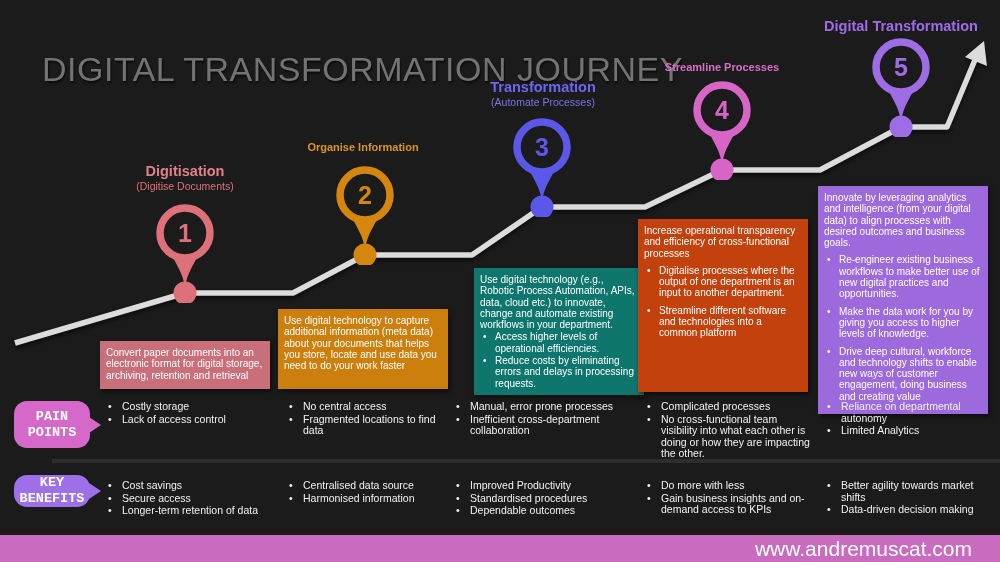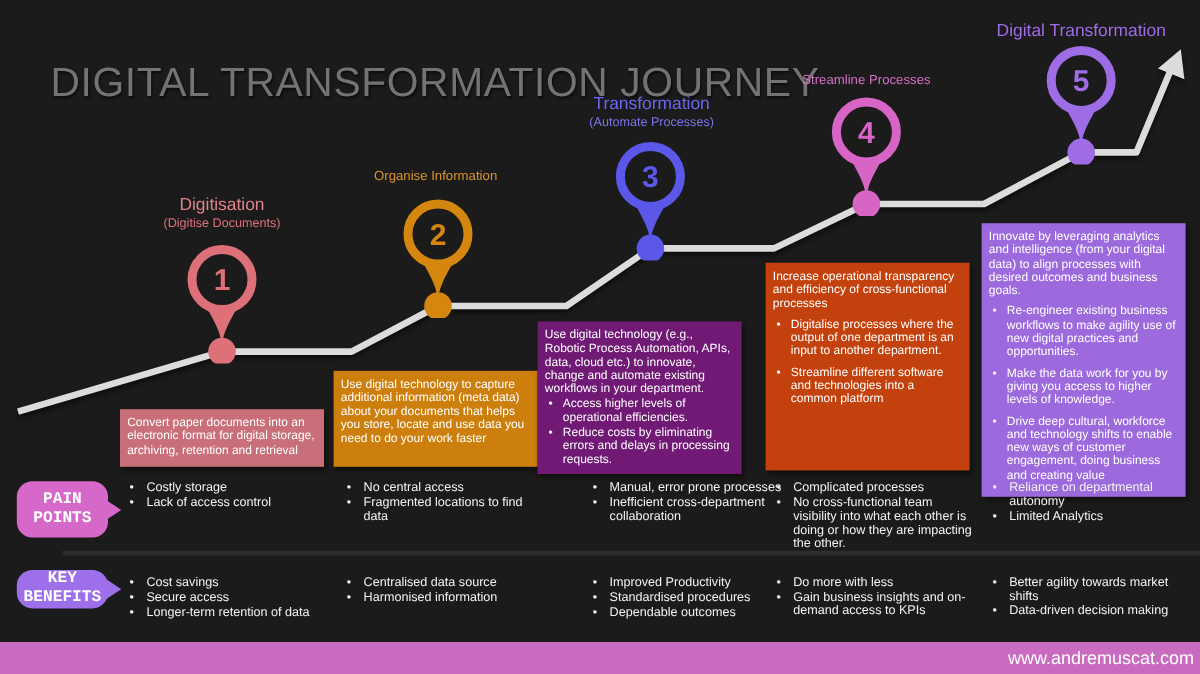--- a/index.html
+++ b/index.html
@@ -19,42 +19,42 @@
   
   .pin{position:absolute;width:60px;height:100px;}
   .pin svg text{font-family:"Liberation Sans",sans-serif;font-size:25px;font-weight:bold;}
   .pin1{left:155px;top:203px}
   .pin2{left:335px;top:165px}
   .pin3{left:512px;top:117px}
   .pin4{left:692px;top:80px}
   .pin5{left:871px;top:37px}
   
   .stage-label{position:absolute;width:200px;text-align:center;}
-  .stage-label .stage-name{font-weight:normal;}
+  .stage-label .stage-name{font-weight:bold;}
   .stage-label.major .stage-name{font-size:14.5px;}
   .stage-label.minor .stage-name{font-size:11px;}
   .stage-subtitle{font-size:10.5px;margin-top:1px;}
   .label1{left:85px;top:163px}
   .label2{left:263px;top:141px}
   .label3{left:443px;top:79px}
   .label4{left:622px;top:61px}
   .label5{left:801px;top:18px}
   .s1 .stage-name{color:#e08289}.s1 .stage-subtitle{color:#dd7079}
   .s2 .stage-name{color:#d9952b}
   .s3 .stage-name{color:#6d66f2}.s3 .stage-subtitle{color:#7a74e8}
   .s4 .stage-name{color:#d76fc7}
   .s5 .stage-name{color:#9f6ce8}
   
   .box{
     position:absolute;width:158px;padding:6px;color:#fff;
     font-size:10px;line-height:11.3px;box-shadow:2px 3px 5px rgba(0,0,0,.5);
   }
   .box1{left:100px;top:341px;min-height:36px;background:#c96f79}
   .box2{left:278px;top:309px;min-height:68px;background:#cd7f0e}
-  .box3{left:448px;top:268px;min-height:109px;background:#701a75}
+  .box3{left:474px;top:268px;min-height:109px;background:#0f766e}
   .box4{left:638px;top:219px;min-height:161px;background:#c2410c}
   .box5{left:818px;top:186px;min-height:194px;background:#9c6add}
   .box-intro{margin:0;}
   .box-bullets{margin:0;padding:0;list-style:none;}
   .box-bullets li{position:relative;padding-left:15px;}
   .box-bullets li::before{content:"\2022";position:absolute;left:3px;}
   .box3 .box-bullets li{margin-top:1px;}
   .box4 .box-intro,.box5 .box-intro{margin-bottom:6px;}
   .box4 .box-bullets li,.box5 .box-bullets li{margin-bottom:6px;}
   
@@ -74,27 +74,27 @@
   .pain-bubble::after{border-left-color:#d568c8;}
   .key-bubble{top:475px;height:32px;background:#9d70ea;}
   .key-bubble::after{border-left-color:#9d70ea;}
   
   .row-list{position:absolute;width:172px;margin:0;padding:0;list-style:none;
     color:#f2f2f2;font-size:10.5px;line-height:11.6px;}
   .row-list li{position:relative;padding-left:22px;margin-bottom:1px;}
   .row-list li::before{content:"\2022";position:absolute;left:8px;}
   .pain-row{top:401px}
   .key-row{top:480px}
-  .col1{left:100px}.col2{left:281px}.col3{left:486px}.col4{left:639px}.col5{left:819px}
+  .col1{left:100px}.col2{left:281px}.col3{left:448px}.col4{left:639px}.col5{left:819px}
   
   .footer-bar{
     position:absolute;left:0;bottom:0;width:1000px;height:27px;background:#c96bbf;
     display:flex;align-items:center;justify-content:flex-end;
   }
-  .footer-site{color:#fff;font-size:15px;padding-right:5px;}
+  .footer-site{color:#fff;font-size:21px;padding-right:28px;}
 </style>
 </head>
 <body>
 
 <div class="canvas">
 
   <h1 class="title">DIGITAL TRANSFORMATION JOURNEY</h1>
 
   <svg class="journey-line" width="1000" height="562" viewBox="0 0 1000 562">
     <polyline points="15,343 185,293 293,293 365,255 472,255 542,207 645,207 722,170 820,170 901,127 947,127 977,55" fill="none" stroke-width="5.5" stroke-linejoin="round" stroke="#dcdcdc"></polyline>
@@ -176,21 +176,21 @@
   <div class="box box4">
     <p class="box-intro">Increase operational transparency and efficiency of cross-functional processes</p>
     <ul class="box-bullets">
       <li>Digitalise processes where the output of one department is an input to another department.</li>
       <li>Streamline different software and technologies into a common platform</li>
     </ul>
   </div>
   <div class="box box5">
     <p class="box-intro">Innovate by leveraging analytics and intelligence (from your digital data) to align processes with desired outcomes and business goals.</p>
     <ul class="box-bullets">
-      <li>Re-engineer existing business workflows to make agility use of new digital practices and opportunities.</li>
+      <li>Re-engineer existing business workflows to make better use of new digital practices and opportunities.</li>
       <li>Make the data work for you by giving you access to higher levels of knowledge.</li>
       <li>Drive deep cultural, workforce and technology shifts to enable new ways of customer engagement, doing business and creating value</li>
     </ul>
   </div>
 
   <div class="row-divider"></div>
 
   <div class="bubble pain-bubble">
     <span>PAIN POINTS</span>
   </div>

